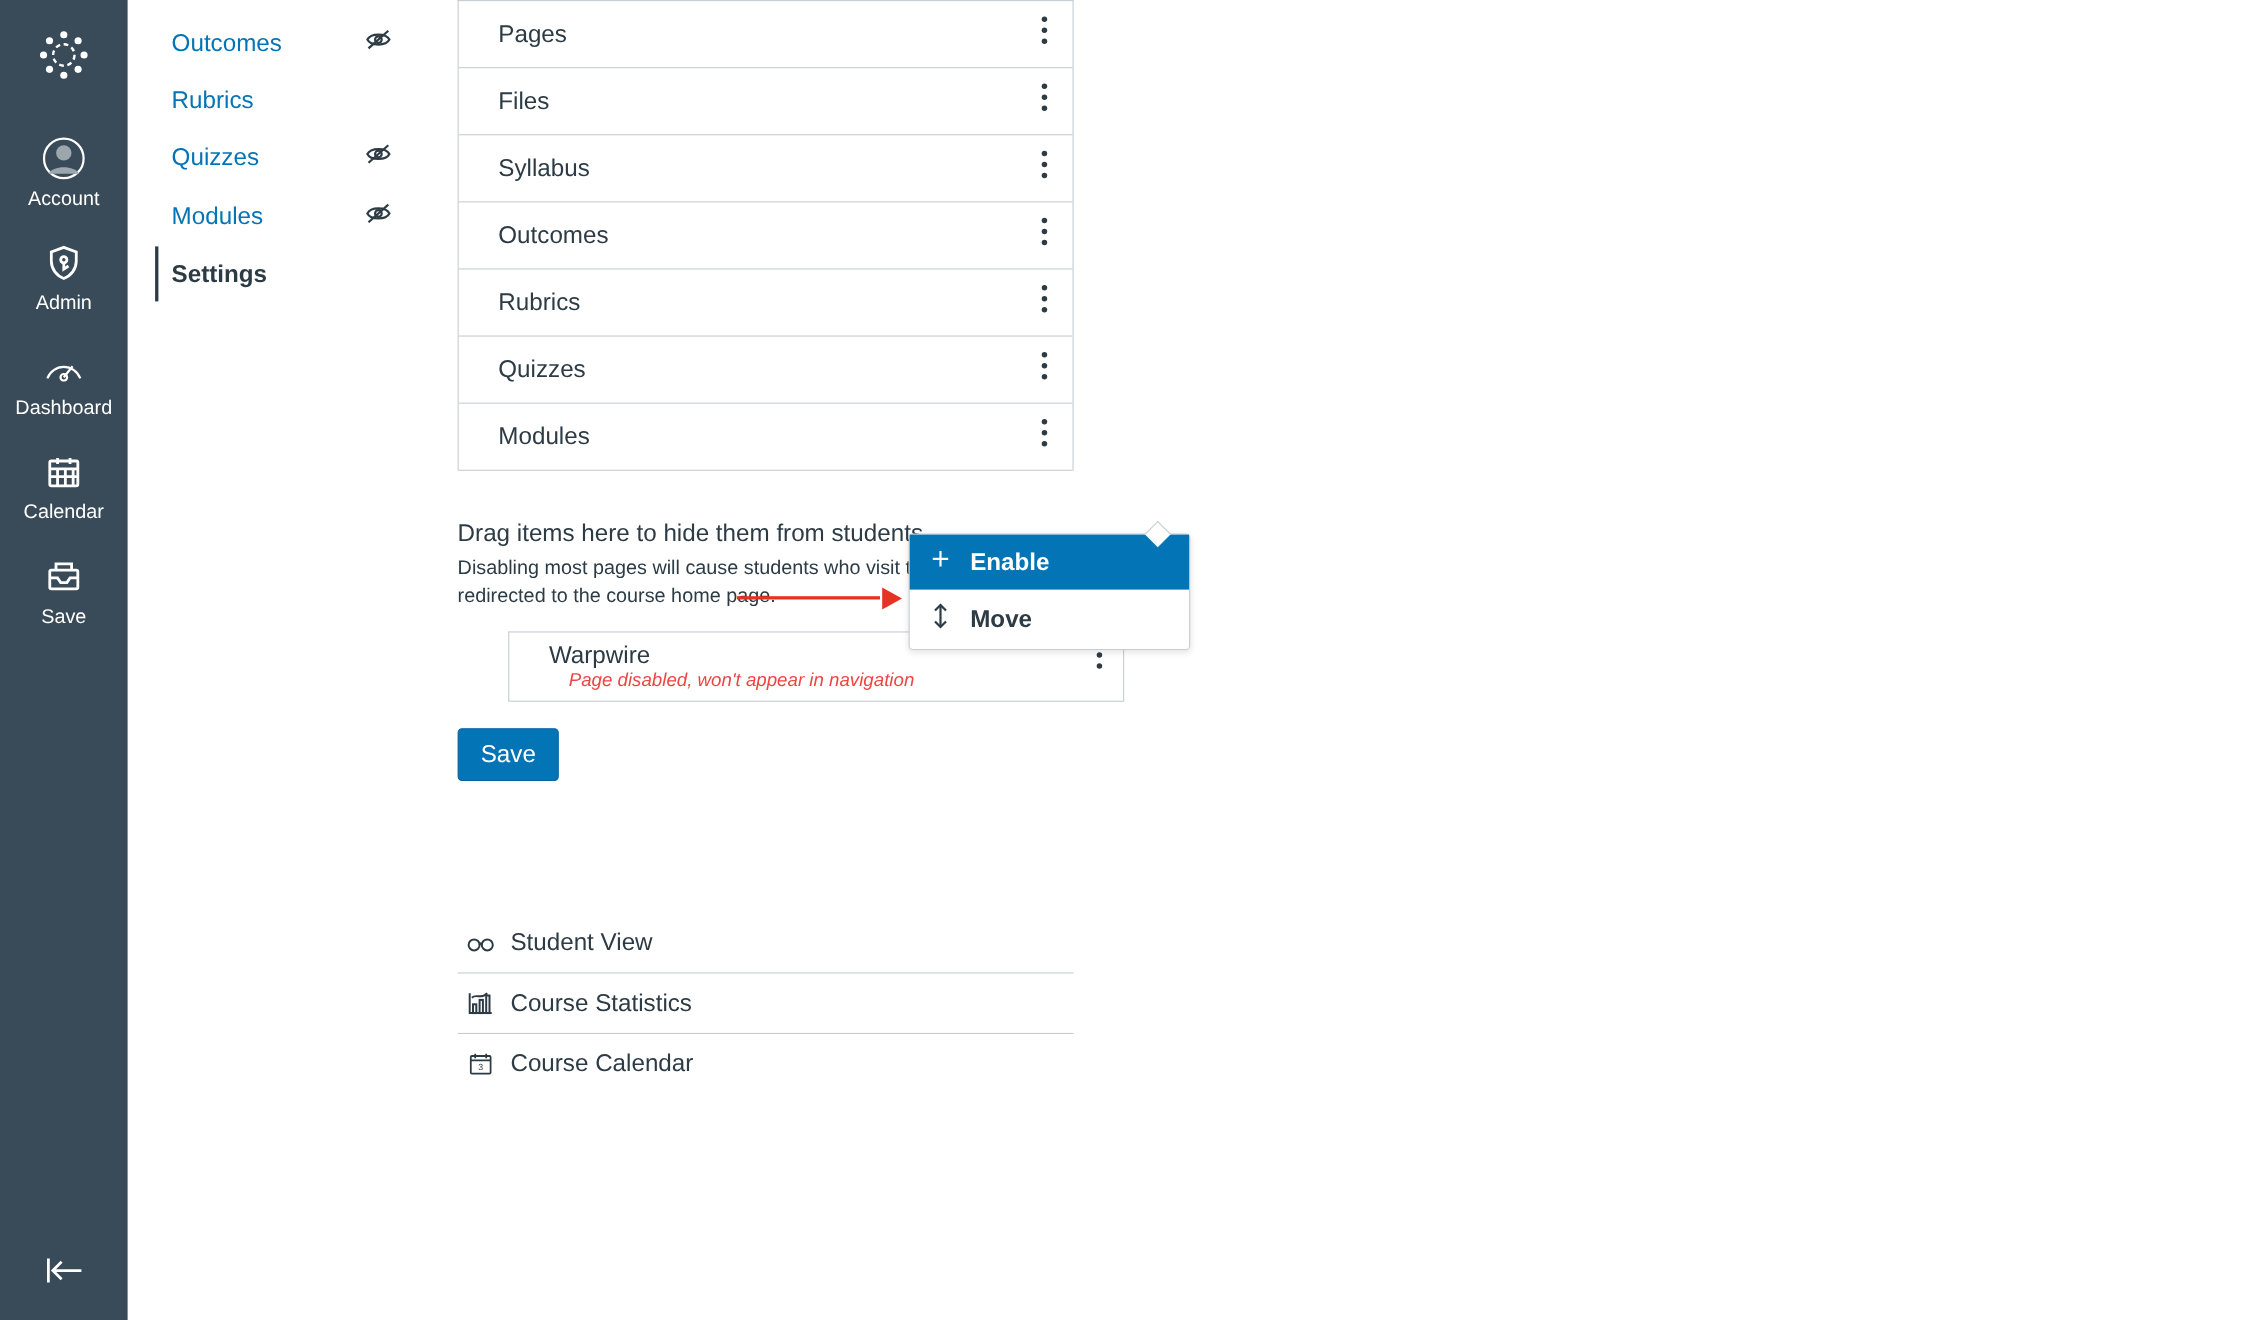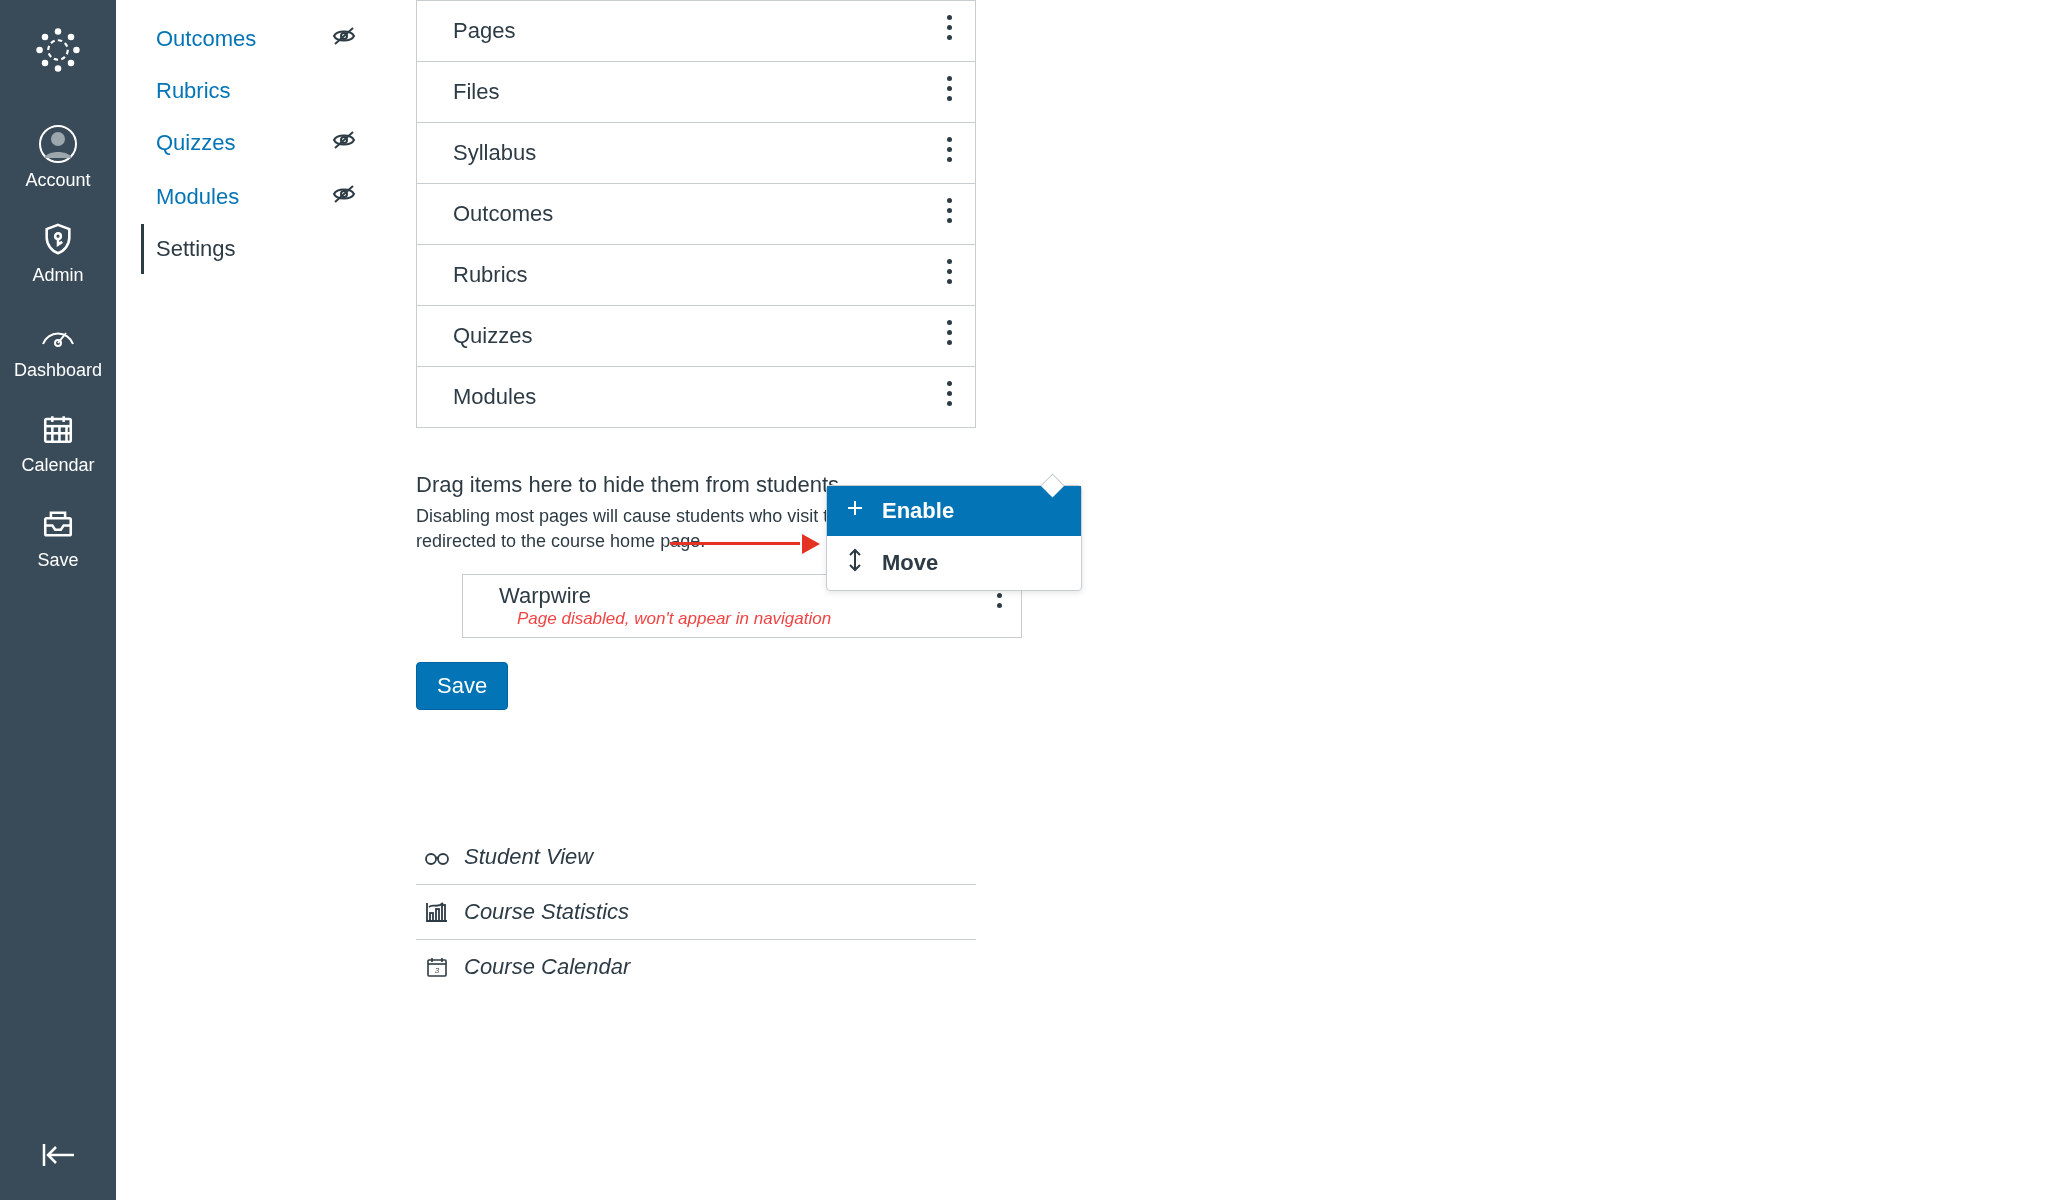--- a/index.html
+++ b/index.html
@@ -68,21 +68,21 @@
   font-size: 22px;
   padding: 12px 0;
   color: #0374B5;
   cursor: pointer;
   display:flex; align-items:center;
   justify-content: space-between;
   padding-right: 40px;
 }
 .course-nav-item.active {
   color: #2D3B45;
-  font-weight: 400;
+  font-weight: 700;
   border-left: 3px solid #2D3B45;
   padding-left: 12px;
   margin-left: -15px;
 }
 .course-nav-item .hidden-icon {
   color: #2D3B45;
 }
 
 
 .main {
@@ -212,21 +212,20 @@
   width:0; height:0;
   border-top: 10px solid transparent;
   border-bottom: 10px solid transparent;
   border-left: 18px solid #E63222;
 }
 
 
 .side-links {
   margin-top: 120px;
   width: 560px;
-  font-style: italic;
 }
 .side-link-item {
   border-bottom: 1px solid #C7CDD1;
   padding: 14px 8px;
   font-size: 22px;
   display:flex; align-items:center; gap:14px;
   cursor: pointer;
 }
 .side-link-item .sl-icon { width:26px; display:flex; align-items:center; justify-content:center; }
 

